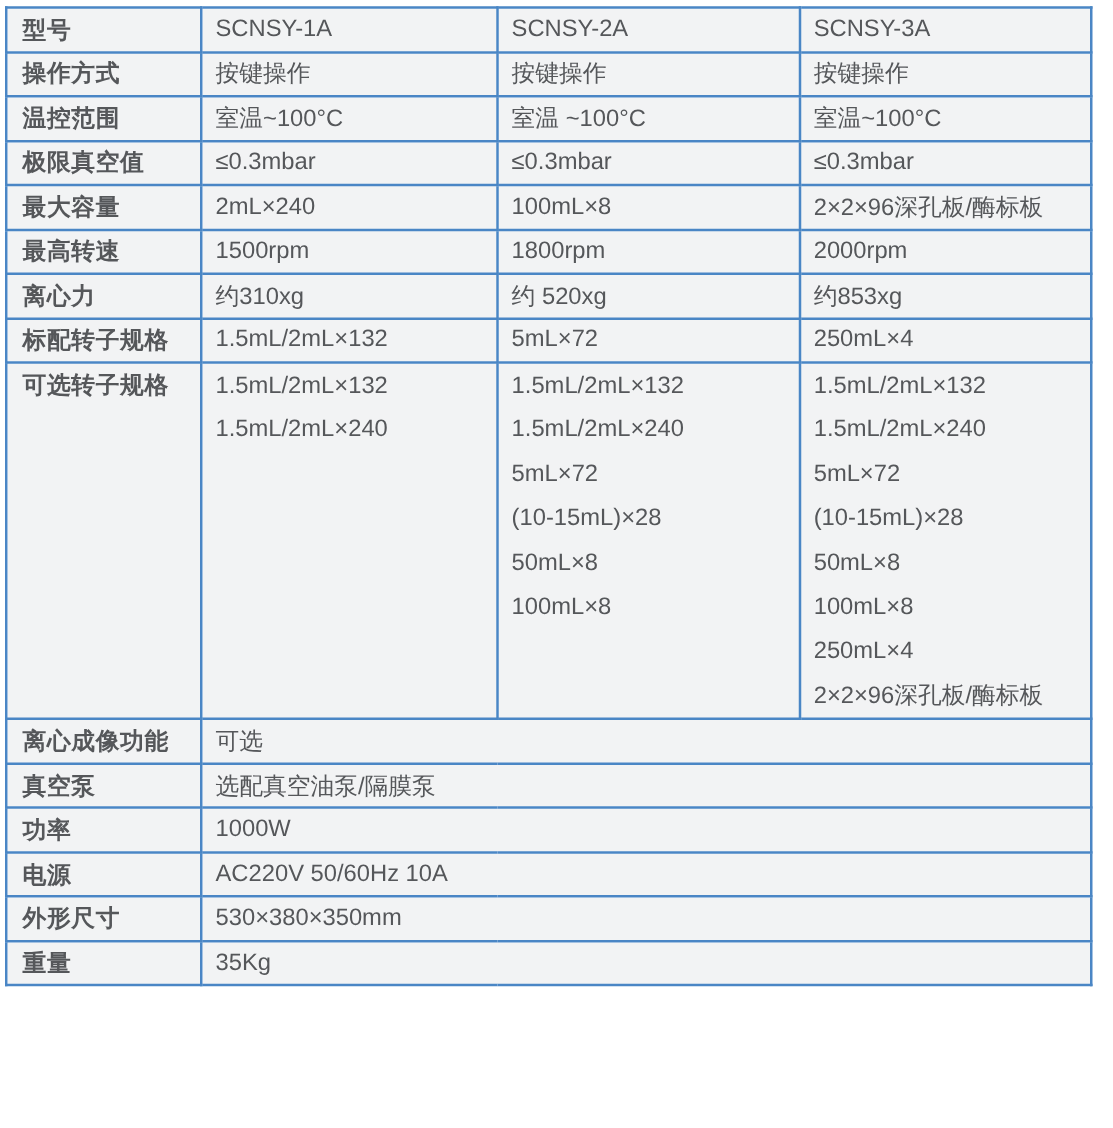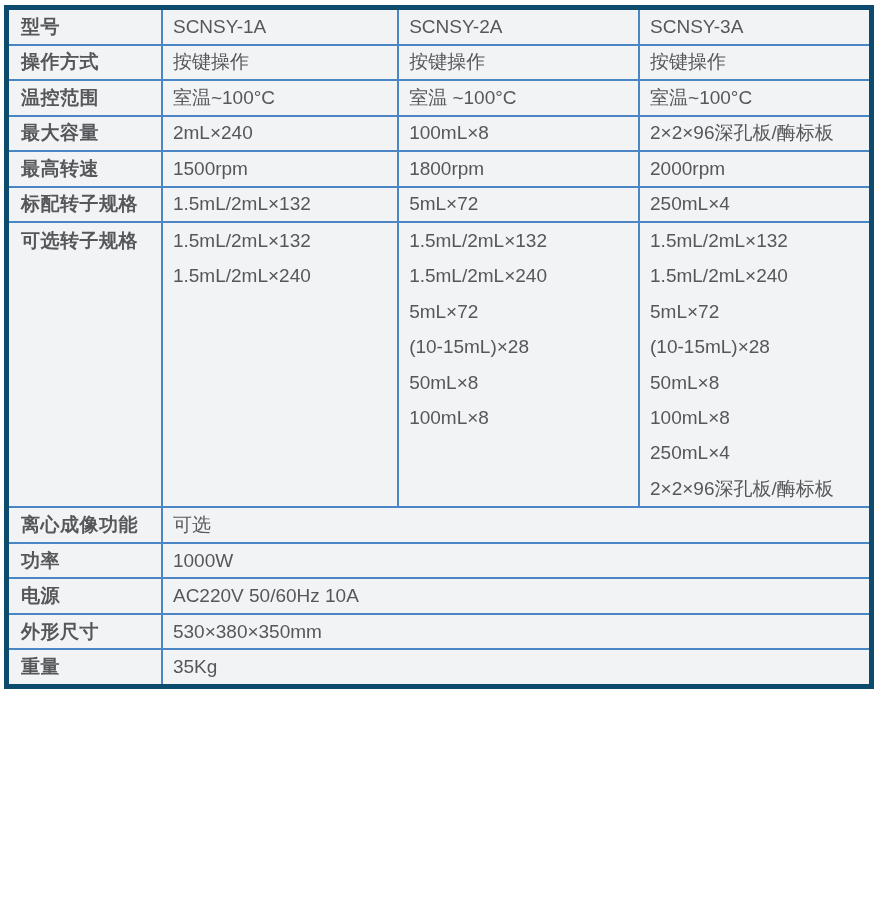--- a/index.html
+++ b/index.html
@@ -7,21 +7,21 @@
     padding: 0;
     background: #ffffff;
     width: 890px;
     height: 902px;
     font-family: "Liberation Sans", "DejaVu Sans", sans-serif;
   }
   table.spec {
     border-collapse: collapse;
     table-layout: fixed;
     margin: 5px 16px 0 4px;
-    border: 5px solid #0c4a6e;
+    border: 1px solid #0c4a6e;
   }
   table.spec td {
     border: 2px solid #4a86c5;
     background: #f2f3f4;
     color: #55575a;
     font-size: 19px;
     padding: 0 10px;
     height: 33.5px;
     white-space: pre-line;
     overflow: hidden;
@@ -61,30 +61,42 @@
       <td class="value">按键操作</td>
       <td class="value">按键操作</td>
     </tr>
     <tr>
       <td class="label">温控范围</td>
       <td class="value">室温~100°C</td>
       <td class="value">室温 ~100°C</td>
       <td class="value">室温~100°C</td>
     </tr>
     <tr>
+      <td class="label">极限真空值</td>
+      <td class="value">≤0.3mbar</td>
+      <td class="value">≤0.3mbar</td>
+      <td class="value">≤0.3mbar</td>
+    </tr>
+    <tr>
       <td class="label">最大容量</td>
       <td class="value">2mL×240</td>
       <td class="value">100mL×8</td>
       <td class="value">2×2×96深孔板/酶标板</td>
     </tr>
     <tr>
       <td class="label">最高转速</td>
       <td class="value">1500rpm</td>
       <td class="value">1800rpm</td>
       <td class="value">2000rpm</td>
+    </tr>
+    <tr>
+      <td class="label">离心力</td>
+      <td class="value">约310xg</td>
+      <td class="value">约 520xg</td>
+      <td class="value">约853xg</td>
     </tr>
     <tr>
       <td class="label">标配转子规格</td>
       <td class="value">1.5mL/2mL×132</td>
       <td class="value">5mL×72</td>
       <td class="value">250mL×4</td>
     </tr>
     <tr class="tall">
       <td class="label">可选转子规格</td>
       <td class="value">1.5mL/2mL×132
@@ -102,20 +114,24 @@
 50mL×8
 100mL×8
 250mL×4
 2×2×96深孔板/酶标板</td>
     </tr>
     <tr>
       <td class="label">离心成像功能</td>
       <td class="value" colspan="3">可选</td>
     </tr>
     <tr>
+      <td class="label">真空泵</td>
+      <td class="value" colspan="3">选配真空油泵/隔膜泵</td>
+    </tr>
+    <tr>
       <td class="label">功率</td>
       <td class="value" colspan="3">1000W</td>
     </tr>
     <tr>
       <td class="label">电源</td>
       <td class="value" colspan="3">AC220V 50/60Hz 10A</td>
     </tr>
     <tr>
       <td class="label">外形尺寸</td>
       <td class="value" colspan="3">530×380×350mm</td>

